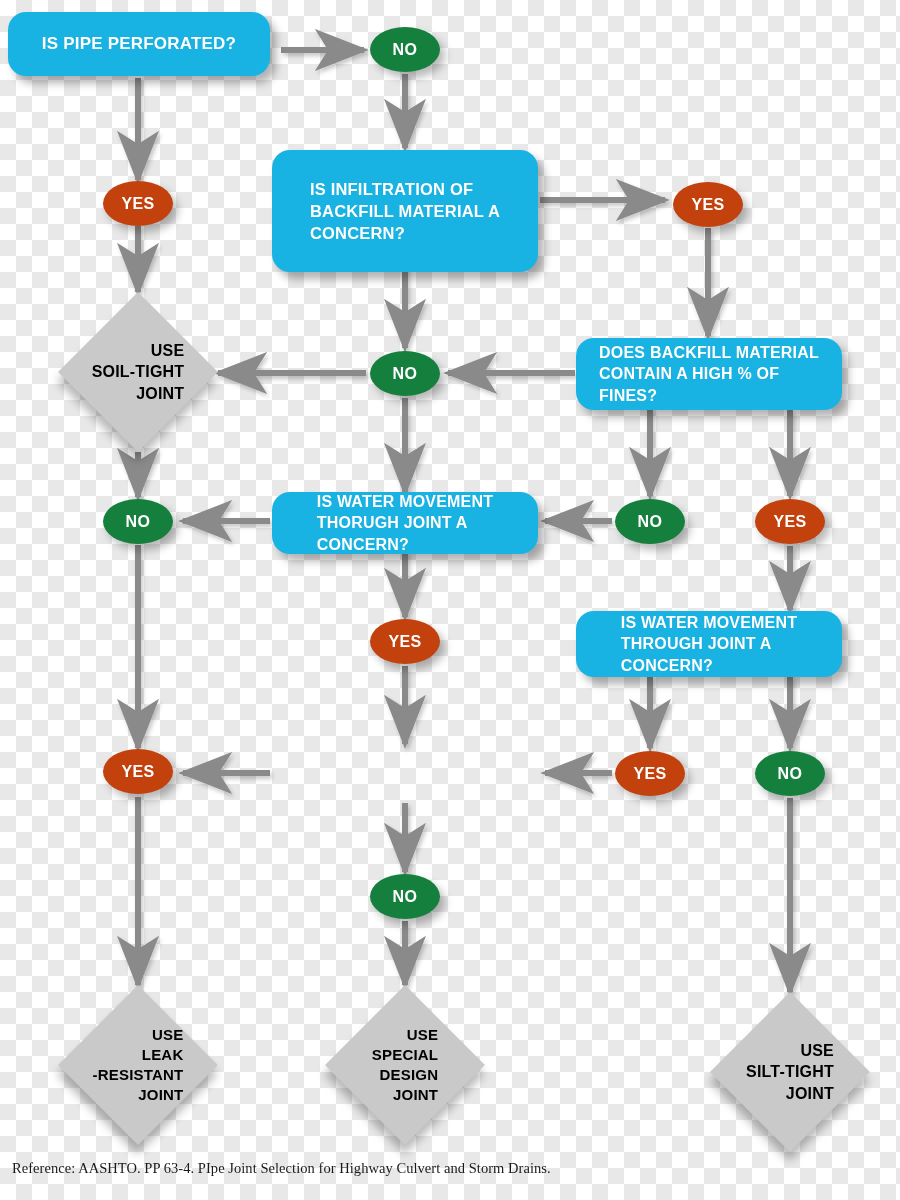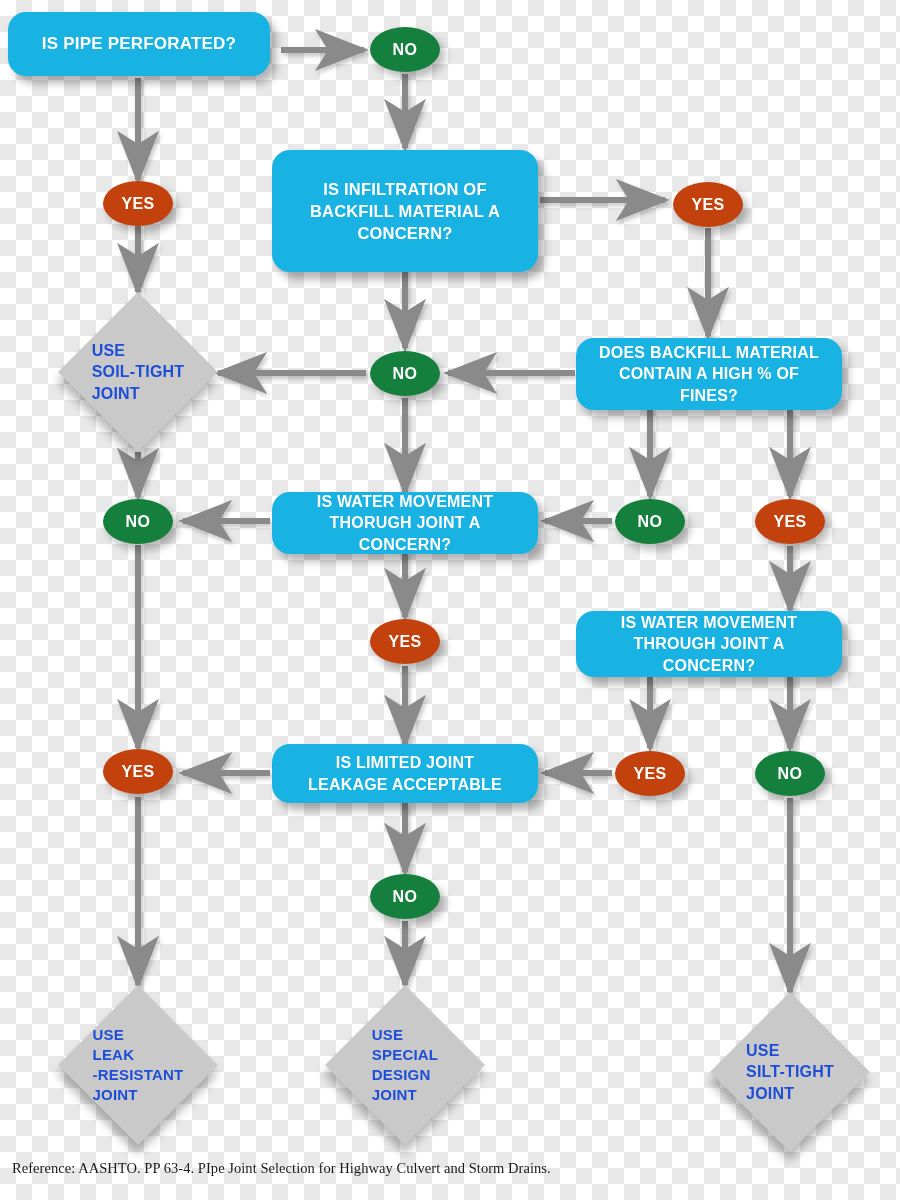--- a/index.html
+++ b/index.html
@@ -33,21 +33,20 @@
     height: 1200px;
     pointer-events: none;
   }
 
   
   .node {
     position: absolute;
     display: flex;
     align-items: center;
     justify-content: center;
-    text-align: center;
     color: #ffffff;
     box-sizing: border-box;
   }
 
   
   .qbox {
     background: #18b3e3;
     border-radius: 18px;
     font-weight: bold;
     font-size: 16.5px;
@@ -83,25 +82,25 @@
     position: absolute;
     left: 50%;
     top: 50%;
     background: #c9c9c9;
     transform: translate(-50%, -50%) rotate(45deg);
     box-shadow: 6px 7px 10px rgba(0,0,0,0.28);
   }
   .diamond-label {
     position: relative;
     z-index: 2;
-    color: #1d4ed8;
+    color: #000000;
     font-weight: bold;
     font-size: 16px;
     line-height: 1.32;
-    text-align: left;
+    text-align: right;
     letter-spacing: 0.2px;
     white-space: pre-line;
   }
 
   
   .footer {
     position: absolute;
     left: 12px;
     top: 1160px;
     font-size: 14.5px;
@@ -247,24 +246,20 @@
   <div class="node qbox" style="left:576px; top:611px; width:266px; height:66px; white-space:pre-line; font-size:16px;">
     <span>IS WATER MOVEMENT
 THROUGH JOINT A
 CONCERN?</span>
   </div>
 
   <div class="node pill yes" style="left:103px; top:749px;">
     <span>YES</span>
   </div>
 
-  <div class="node qbox" style="left:272px; top:744px; width:266px; height:59px; white-space:pre-line; font-size:16px;">
-    <span>IS LIMITED JOINT
-LEAKAGE ACCEPTABLE</span>
-  </div>
 
   <div class="node pill yes" style="left:615px; top:751px;">
     <span>YES</span>
   </div>
 
   <div class="node pill no" style="left:755px; top:751px;">
     <span>NO</span>
   </div>
 
   <div class="node pill no" style="left:370px; top:874px;">

